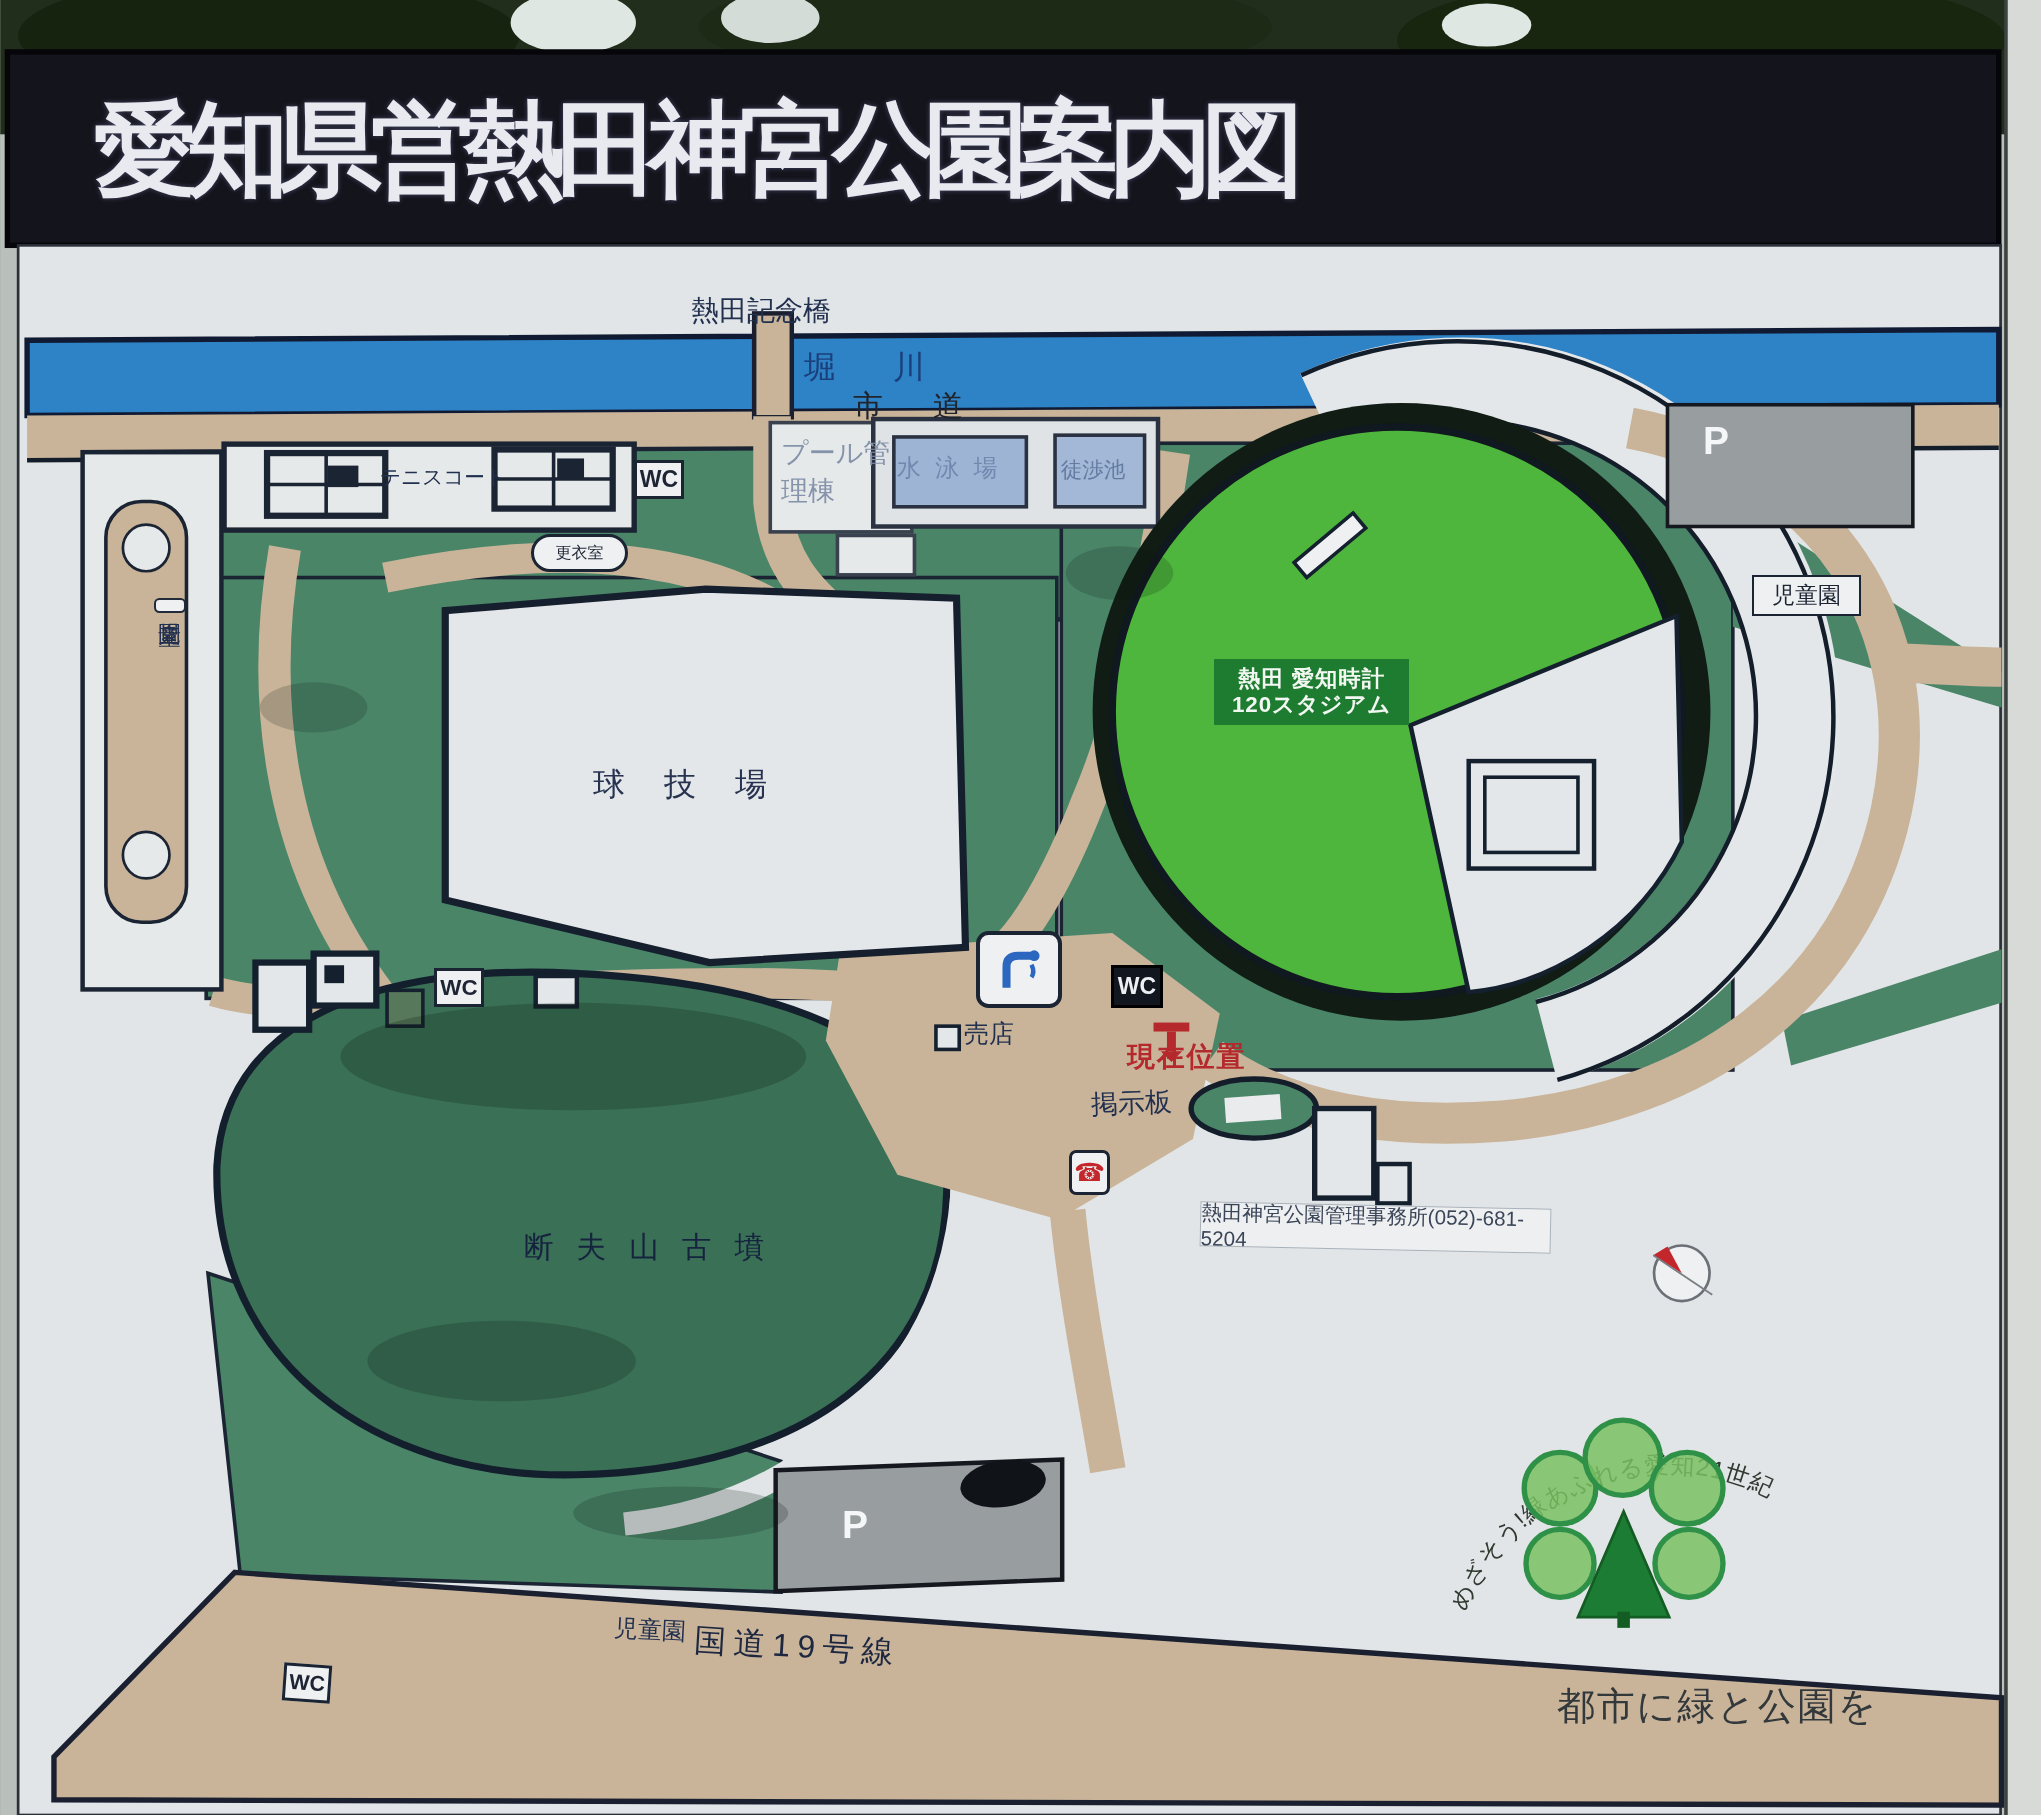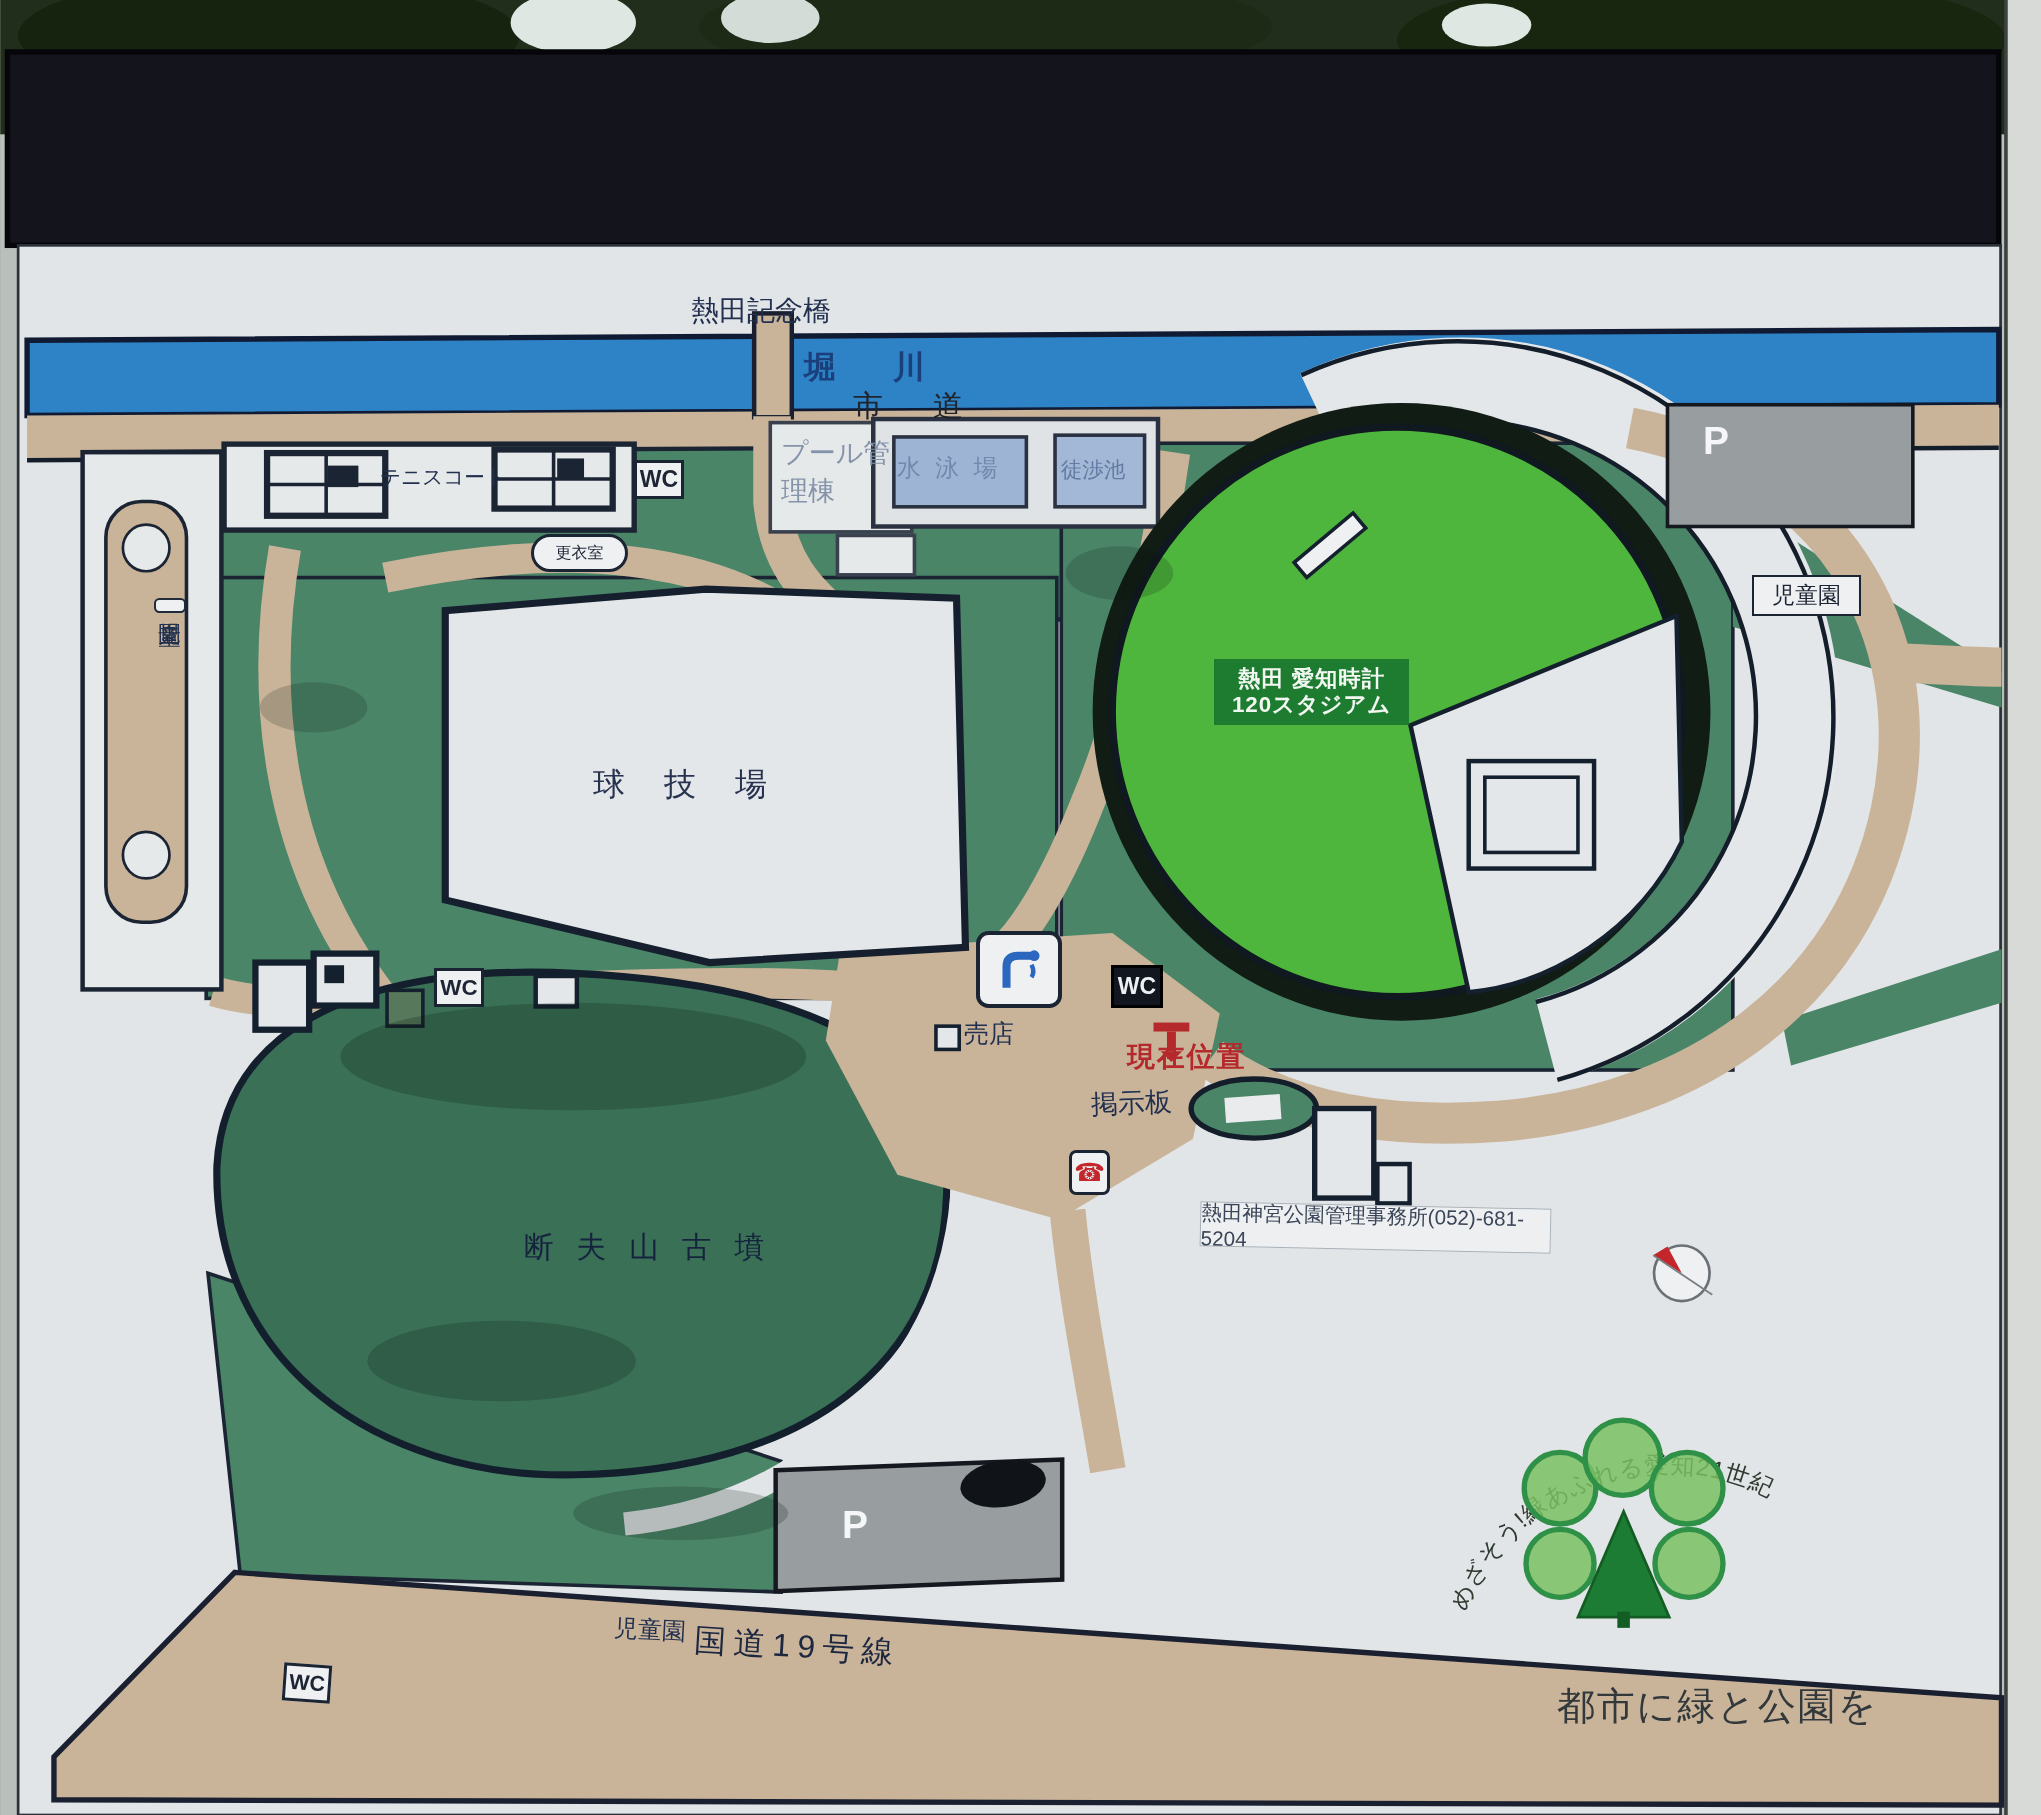--- a/index.html
+++ b/index.html
@@ -150,23 +150,24 @@
       <circle cx="1742" cy="1662" r="40" fill="#79c162" fill-opacity="0.85" stroke="#2f9147" stroke-width="6"></circle>
       <circle cx="1812" cy="1628" r="42" fill="#79c162" fill-opacity="0.85" stroke="#2f9147" stroke-width="6"></circle>
       <circle cx="1884" cy="1662" r="40" fill="#79c162" fill-opacity="0.85" stroke="#2f9147" stroke-width="6"></circle>
       <circle cx="1742" cy="1746" r="38" fill="#79c162" fill-opacity="0.85" stroke="#2f9147" stroke-width="6"></circle>
       <circle cx="1886" cy="1746" r="38" fill="#79c162" fill-opacity="0.85" stroke="#2f9147" stroke-width="6"></circle>
       <polygon points="1813,1688 1762,1806 1864,1806" fill="#1d7c33" stroke="#135c24" stroke-width="3"></polygon>
       <rect x="1806" y="1800" width="14" height="18" fill="#135c24"></rect>
     </g>
   </svg>
 
+  <div class="title-band">愛知県営熱田神宮公園案内図</div>
 
   <div class="lbl" style="left:691px;top:296px;font-size:28px;">熱田記念橋</div>
-  <div class="lbl" style="left:804px;top:351px;font-size:32px;letter-spacing:57px;color:#1b3f7a;font-weight:bold;">堀川</div>
+  <div class="lbl" style="left:804px;top:351px;font-size:32px;letter-spacing:57px;color:#1b3f7a;font-weight:normal;">堀川</div>
   <div class="lbl" style="left:853px;top:390px;font-size:30px;letter-spacing:50px;color:#20242c;">市道</div>
 
   <div class="lbl" style="left:380px;top:466px;font-size:20.6px;">テニスコート</div>
 
   <div class="box" style="left:634px;top:460px;width:50px;height:39px;font-size:23px;">WC</div>
   <div class="box" style="left:531px;top:534px;width:97px;height:38px;font-size:16px;font-weight:normal;border-radius:19px;">更衣室</div>
 
   <div class="lbl" style="left:781px;top:435px;width:116px;font-size:27px;color:#8694ab;white-space:normal;text-align:left;line-height:1.4;">プール管理棟</div>
   <div class="lbl" style="left:897px;top:455px;width:127px;text-align:left;font-size:24px;letter-spacing:14.3px;color:rgba(47,72,120,0.40);">水泳場</div>
   <div class="lbl" style="left:1057px;top:459px;width:72px;text-align:center;font-size:21.5px;color:rgba(47,72,120,0.55);">徒渉池</div>

